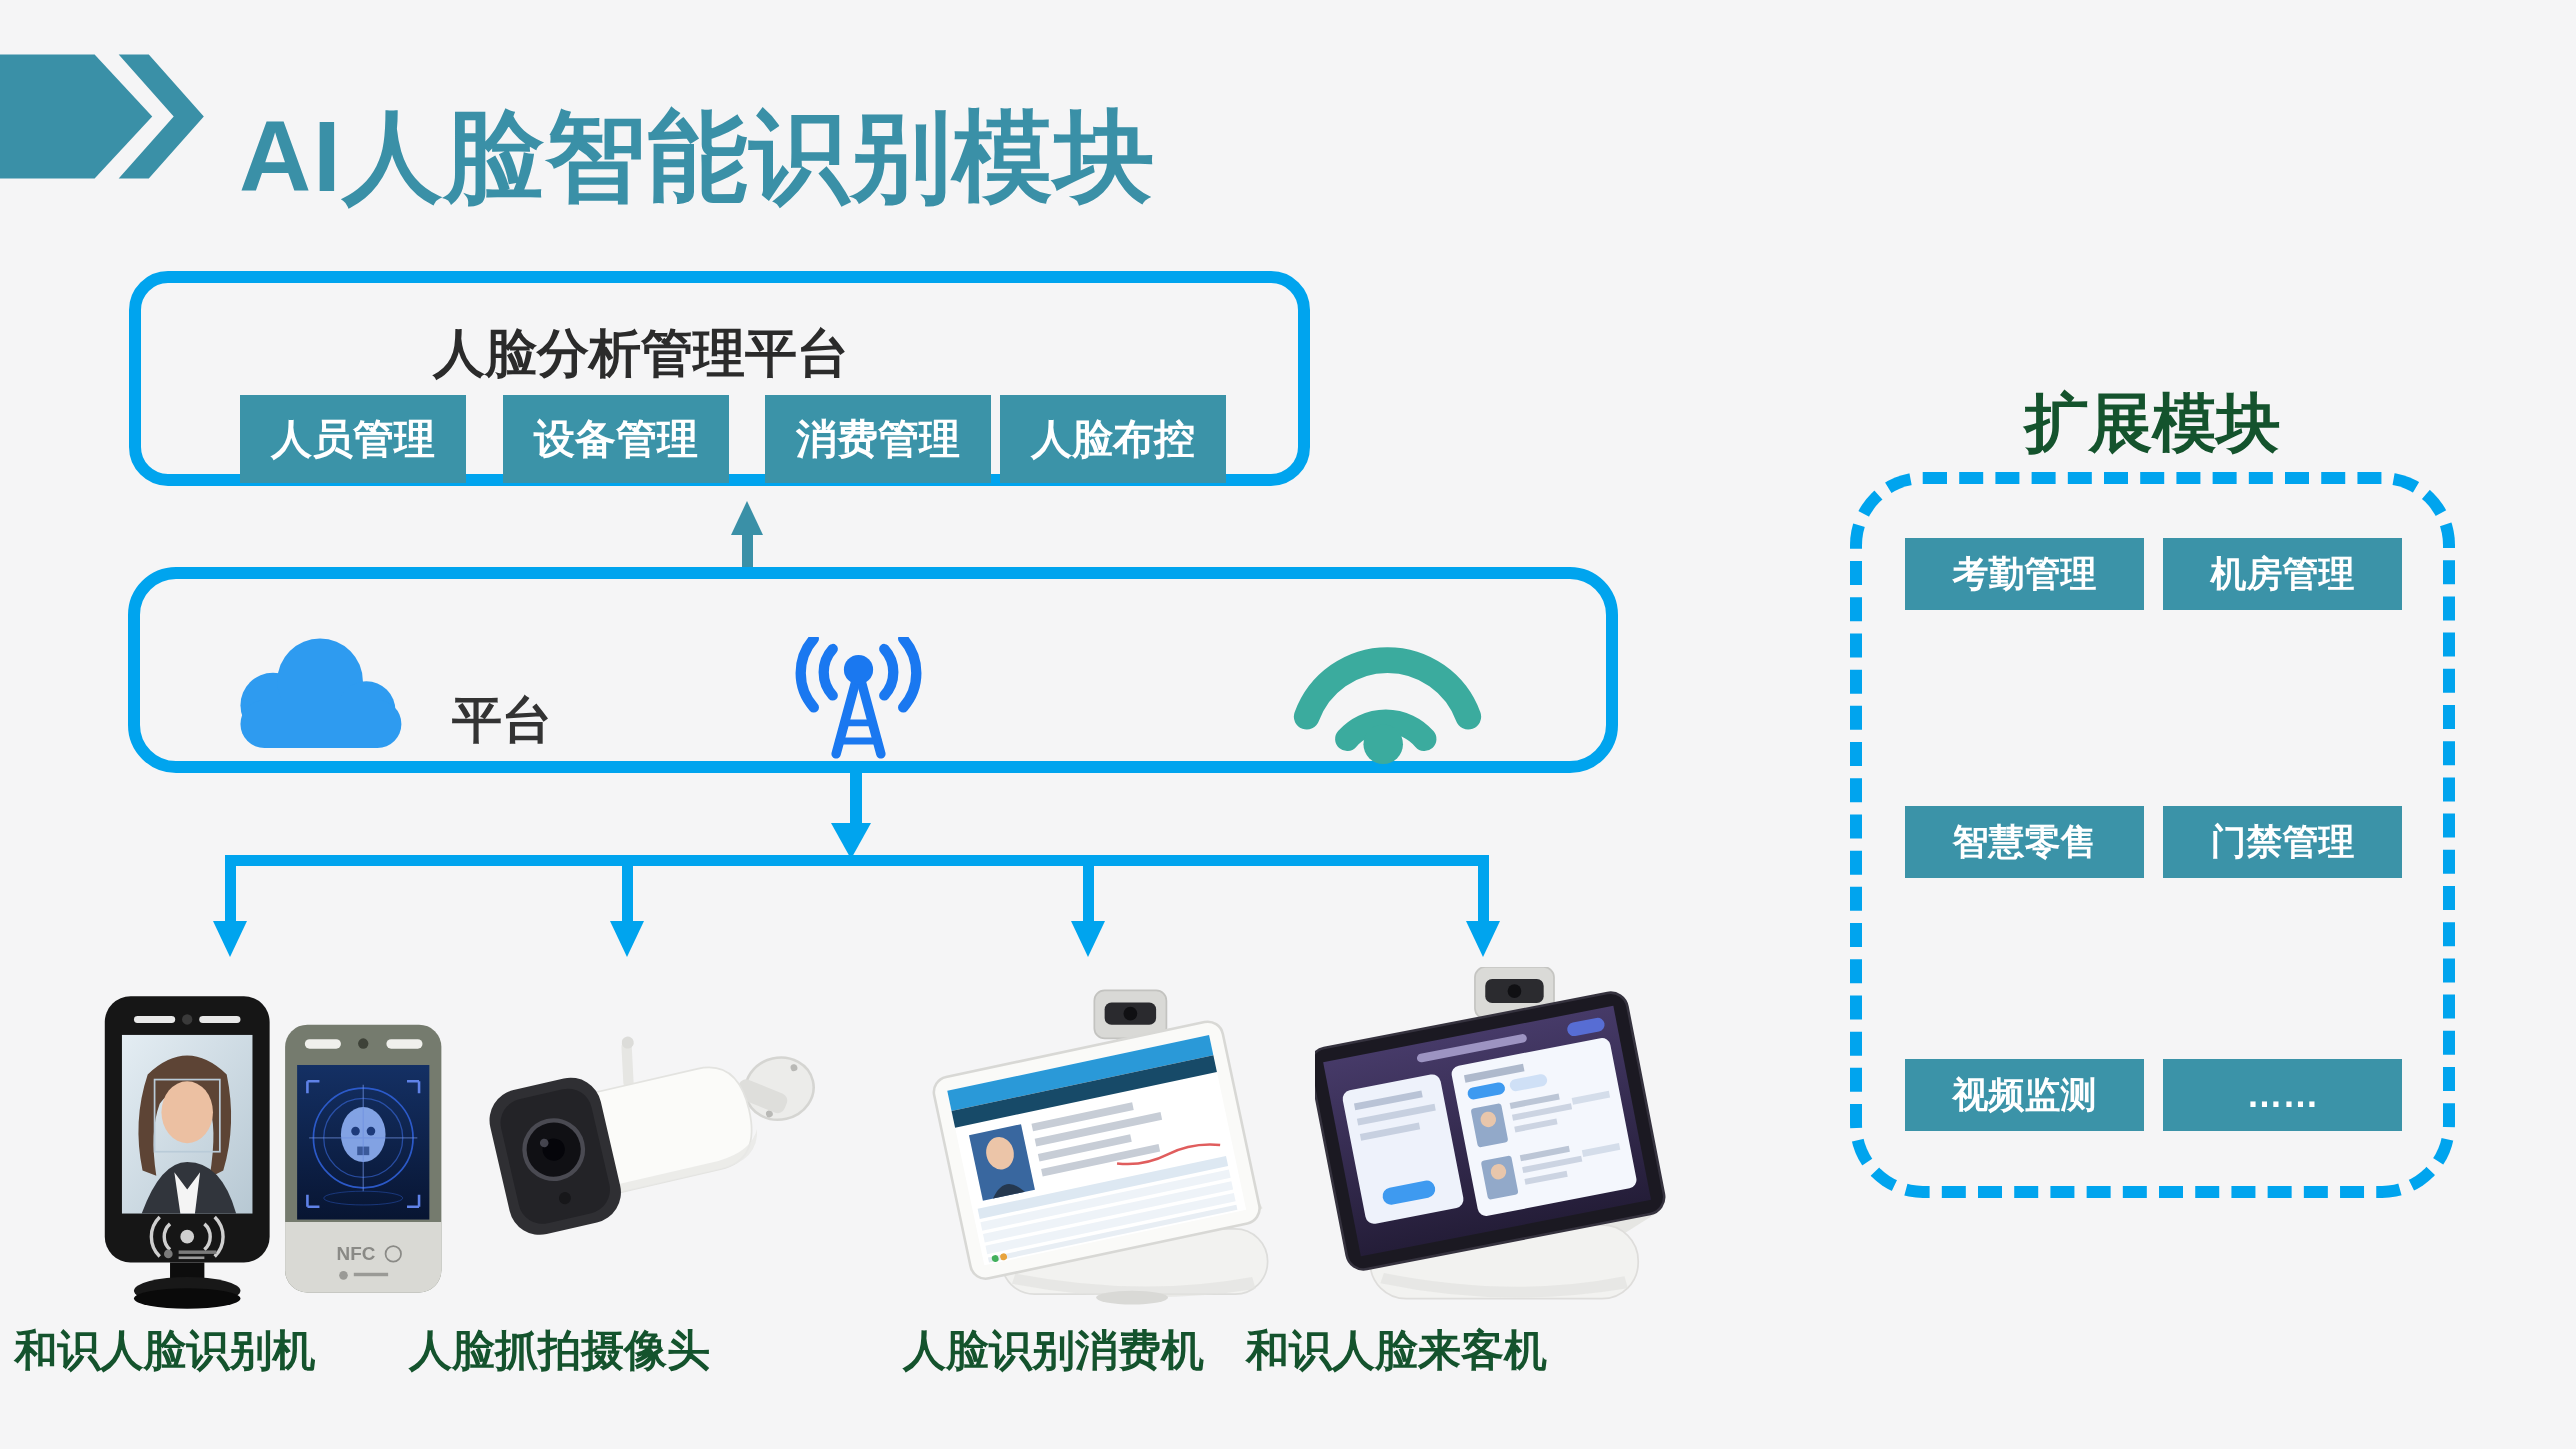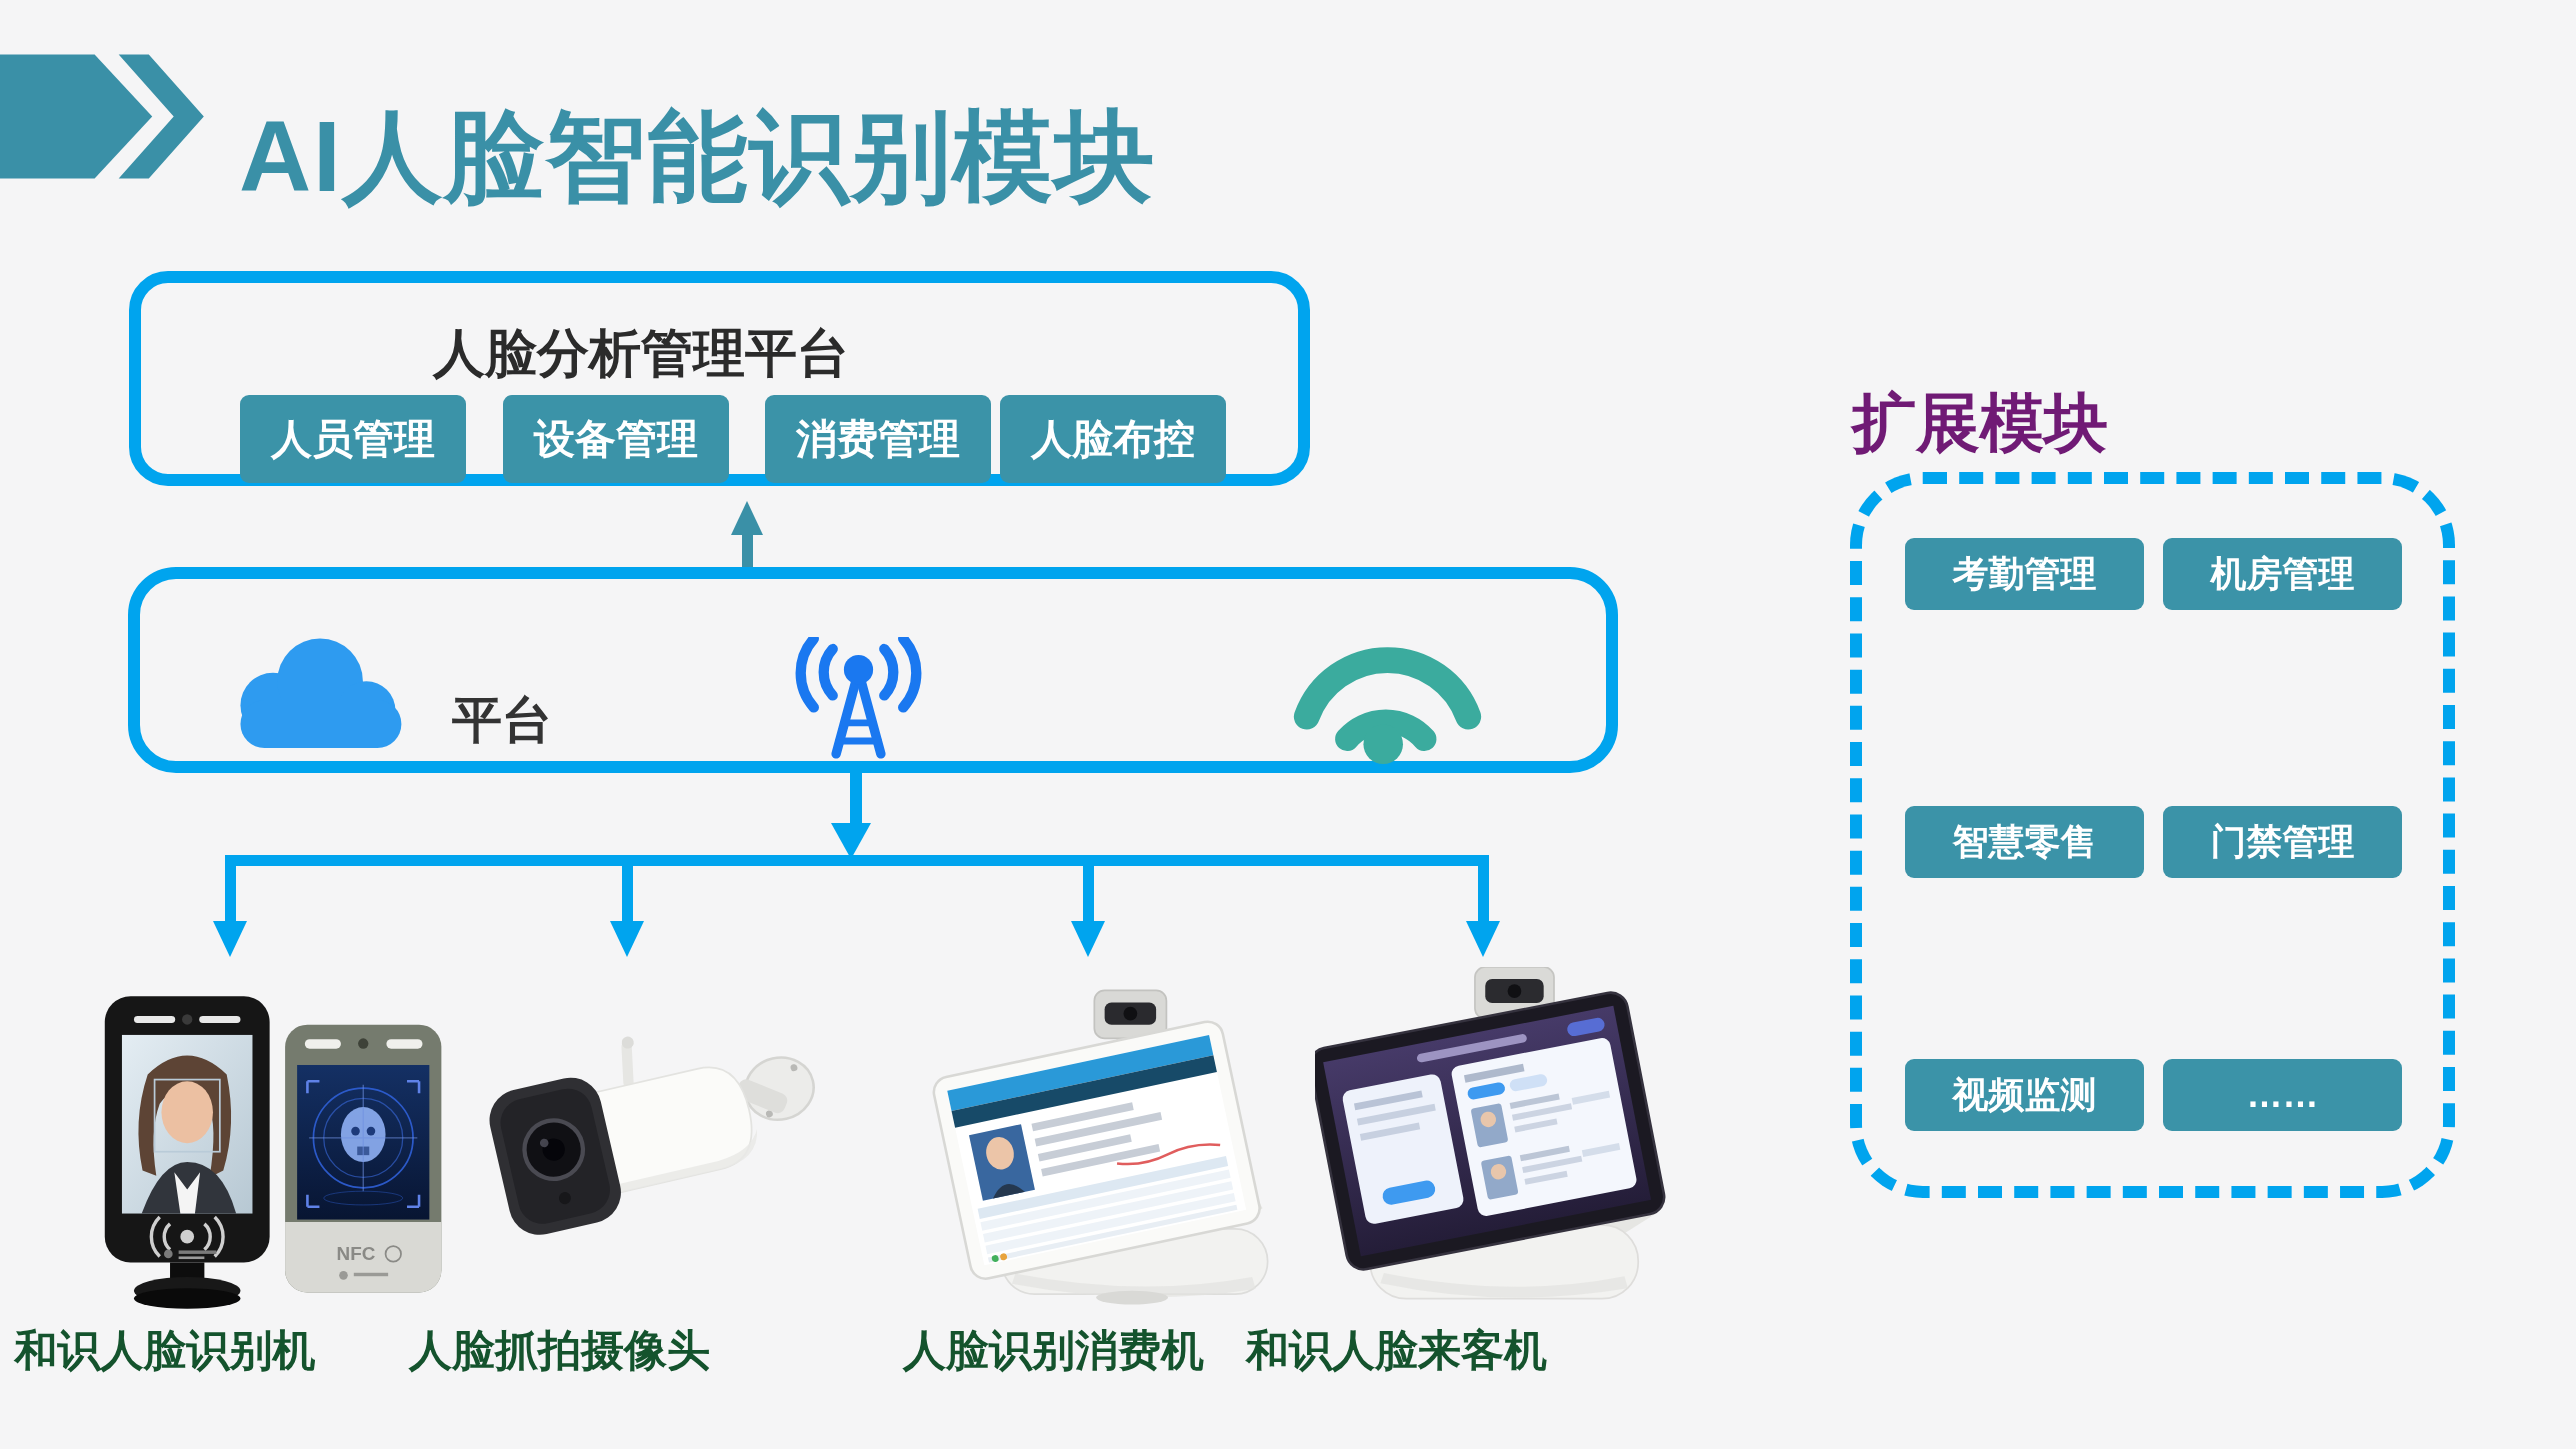--- a/index.html
+++ b/index.html
@@ -15,39 +15,39 @@
     color:var(--teal,#3a90a7);letter-spacing:1.7px;white-space:nowrap;
   }
   
   .blue-box{border:12px solid var(--blue,#00a4ee);box-sizing:border-box;background:transparent;}
   .box-platform{left:129px;top:271px;width:1181px;height:215px;border-radius:39px;}
   .box-network {left:128px;top:567px;width:1490px;height:206px;border-radius:48px;}
   .box-title{left:129px;top:319px;width:1024px;text-align:center;
     font-size:52px;font-weight:bold;color:var(--dark,#2b2b2b);}
   .chip{
     position:absolute;display:flex;align-items:center;justify-content:center;
-    background:var(--teal-button,#3b93a8);color:#ffffff;font-weight:bold;white-space:nowrap;border-radius:9px;
+    background:var(--teal-button,#3b93a8);color:#ffffff;font-weight:bold;white-space:nowrap;
   }
   .chip-top{width:226px;height:88px;top:395px;font-size:41px;}
   .network-label{left:440px;top:687px;font-size:50px;font-weight:bold;color:#333333;margin-left:12px;}
   
   .shaft{position:absolute;background:var(--blue,#00a4ee);}
   .shaft-teal{position:absolute;background:var(--teal,#3a90a7);}
   .head-up-teal{position:absolute;width:0;height:0;
     border-left:16.3px solid transparent;border-right:16.3px solid transparent;
     border-bottom:34px solid var(--teal,#3a90a7);}
   .head-down{position:absolute;width:0;height:0;
     border-left:20px solid transparent;border-right:20px solid transparent;
     border-top:36px solid var(--blue,#00a4ee);}
   .head-down-sm{position:absolute;width:0;height:0;
     border-left:17px solid transparent;border-right:17px solid transparent;
     border-top:36px solid var(--blue,#00a4ee);}
   
-  .exp-title{left:1852px;top:380px;width:601px;text-align:left;
-    font-size:64px;font-weight:800;color:#701a75;}
+  .exp-title{left:1852px;top:380px;width:601px;text-align:center;
+    font-size:64px;font-weight:800;color:#14532d;}
   .exp-box{left:1850px;top:472px;width:605px;height:726px;box-sizing:border-box;
     border:12px dashed var(--blue,#00a4ee);border-radius:73px;}
   .chip-exp{width:239px;height:72px;font-size:36px;}
   
   .dev-label{top:1322px;width:447px;text-align:left;
     font-size:43px;font-weight:bold;color:#14532d;white-space:nowrap;}
 </style>
 </head>
 <body>
 

